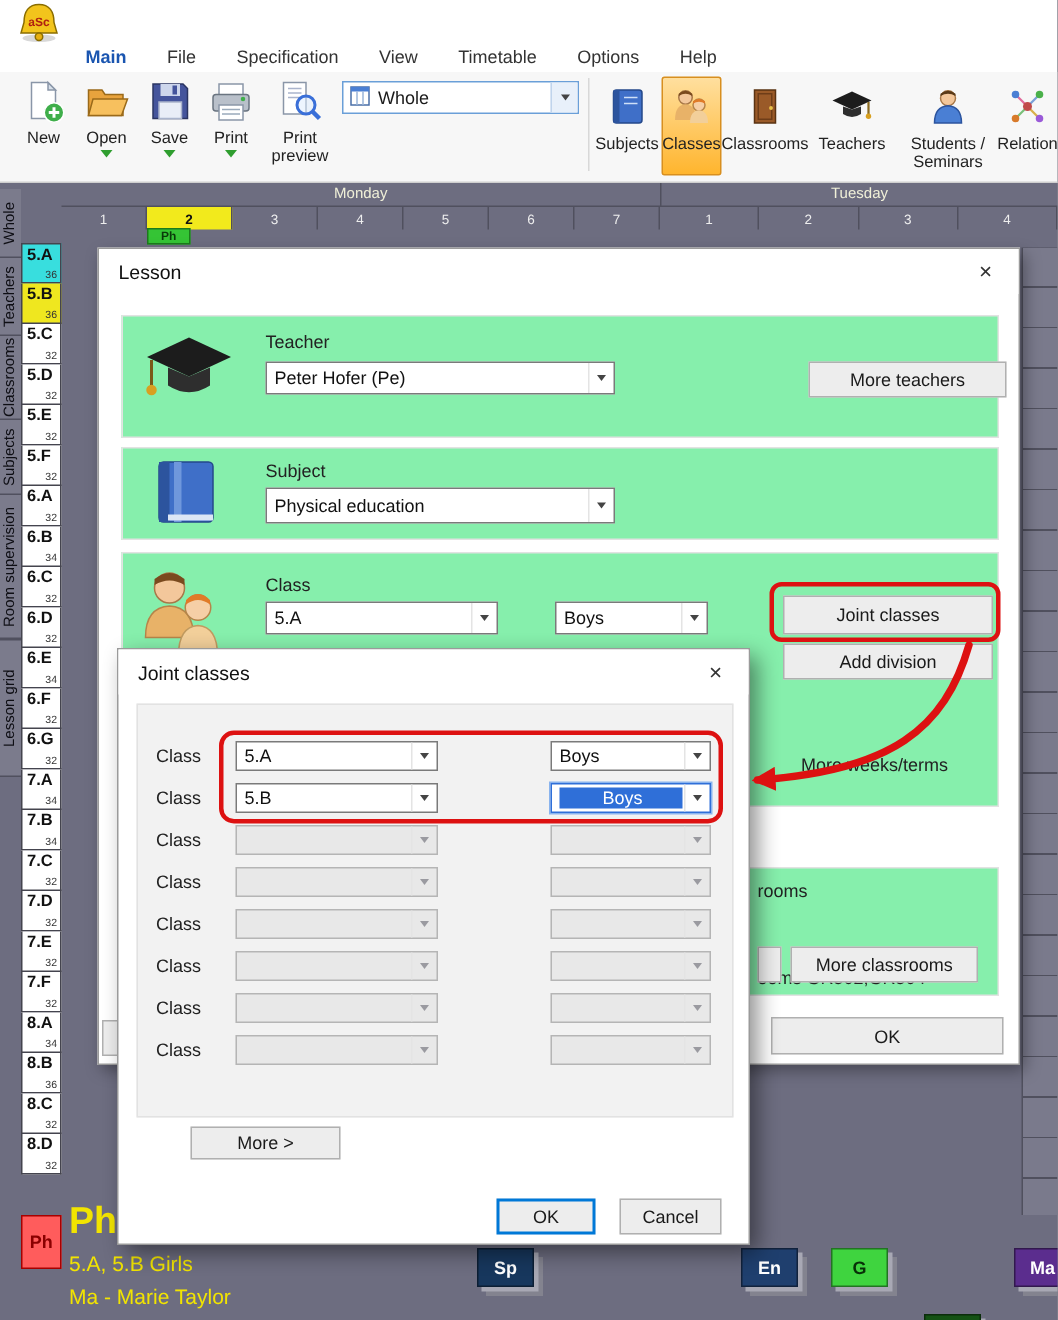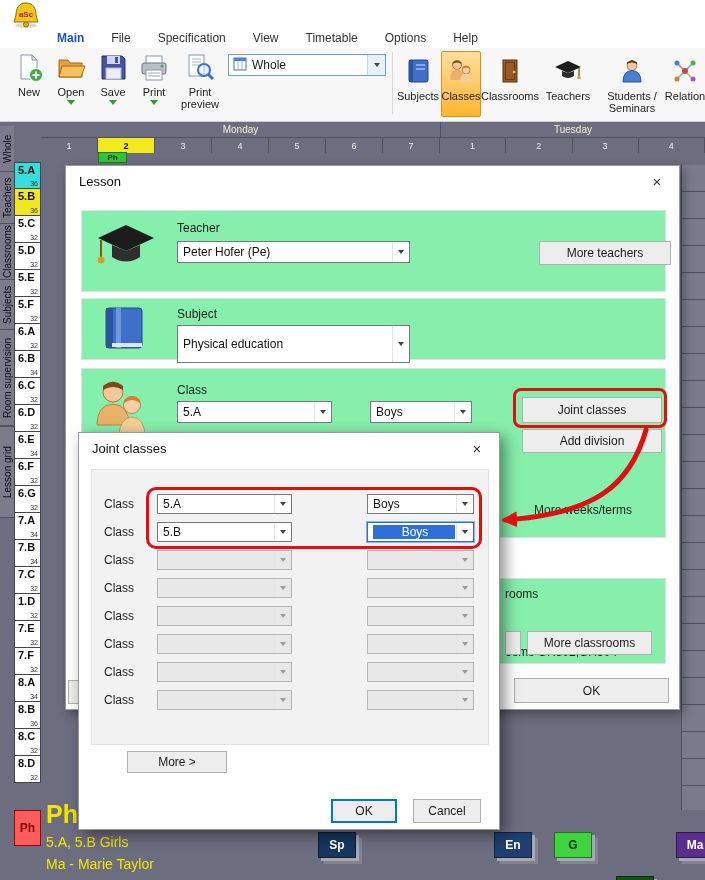--- a/index.html
+++ b/index.html
@@ -99,21 +99,21 @@
   .btn-default { border:2px solid #0078d7; }
 
   .cap-big { position:absolute; left:14px; top:10px; }
   .book-big { position:absolute; left:18px; top:6px; }
   .people-big { position:absolute; left:10px; top:8px; }
 
   .cmb-teacher { left:95px; top:30px; width:233px; height:22px; }
   .lbl-teacher { left:95px; top:10px; }
   .btn-more-teachers { left:445px; top:30px; width:132px; height:24px;margin-left:12px; }
   .lbl-subject { left:95px; top:8px; }
-  .cmb-subject { left:95px; top:26px; width:233px; height:38px; }
+  .cmb-subject { left:95px; top:26px; width:233px; height:24px; }
   .lbl-class { left:95px; top:14px; }
   .cmb-class { left:95px; top:32px; width:155px; height:22px; }
   .cmb-div { left:288px; top:32px; width:102px; height:22px; }
   .btn-joint { left:440px; top:28px; width:140px; height:26px; }
   .btn-adddiv { left:440px; top:60px; width:140px; height:24px; }
   .more-weeks { left:452px; top:134px; }
   .frag1 { left:423px; top:8px; }
   .frag2 { left:423px; top:32px;margin-top:34px; }
   .btn-stub-right { left:423px; top:52px; width:16px; height:24px; }
   .btn-more-rooms { left:445px; top:52px; width:125px; height:24px; }
@@ -448,21 +448,21 @@
           <span>7.B</span>
           <span class="ccount">34</span>
         </div>
 
         <div class="class-row" data-state="normal">
           <span>7.C</span>
           <span class="ccount">32</span>
         </div>
 
         <div class="class-row" data-state="normal">
-          <span>1.D</span>
+          <span>7.D</span>
           <span class="ccount">32</span>
         </div>
 
         <div class="class-row" data-state="normal">
           <span>7.E</span>
           <span class="ccount">32</span>
         </div>
 
         <div class="class-row" data-state="normal">
           <span>7.F</span>

